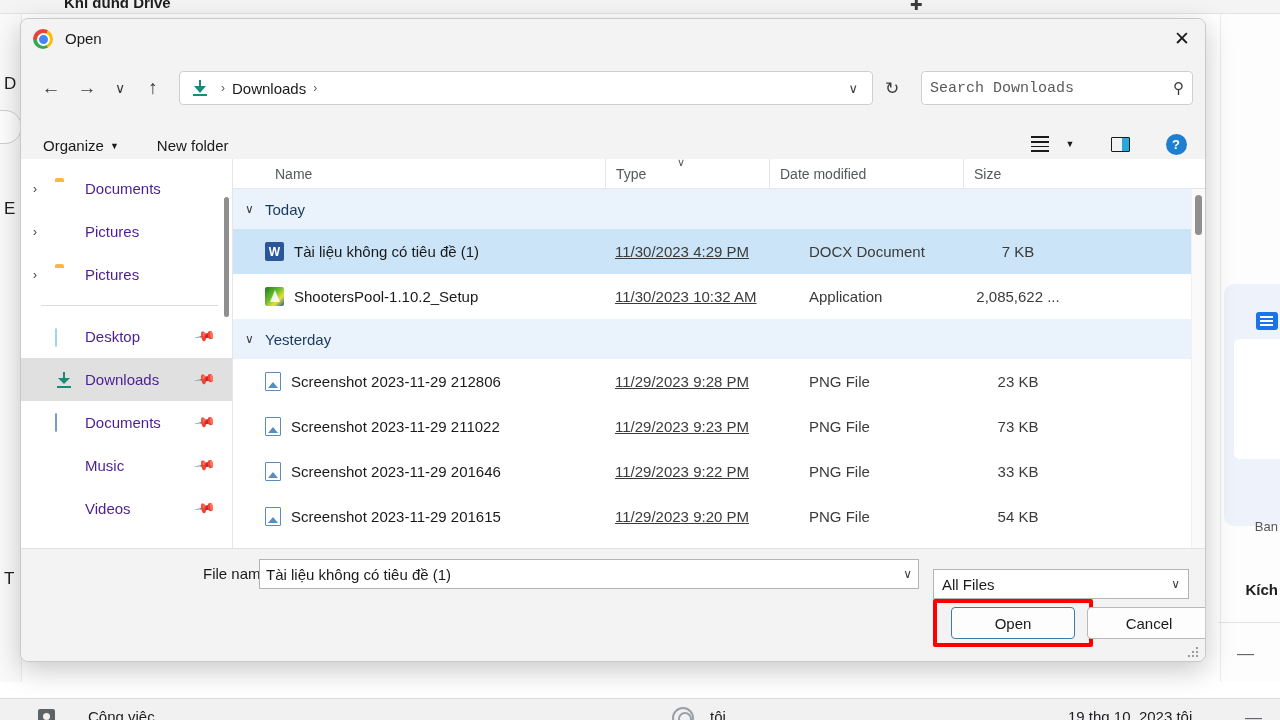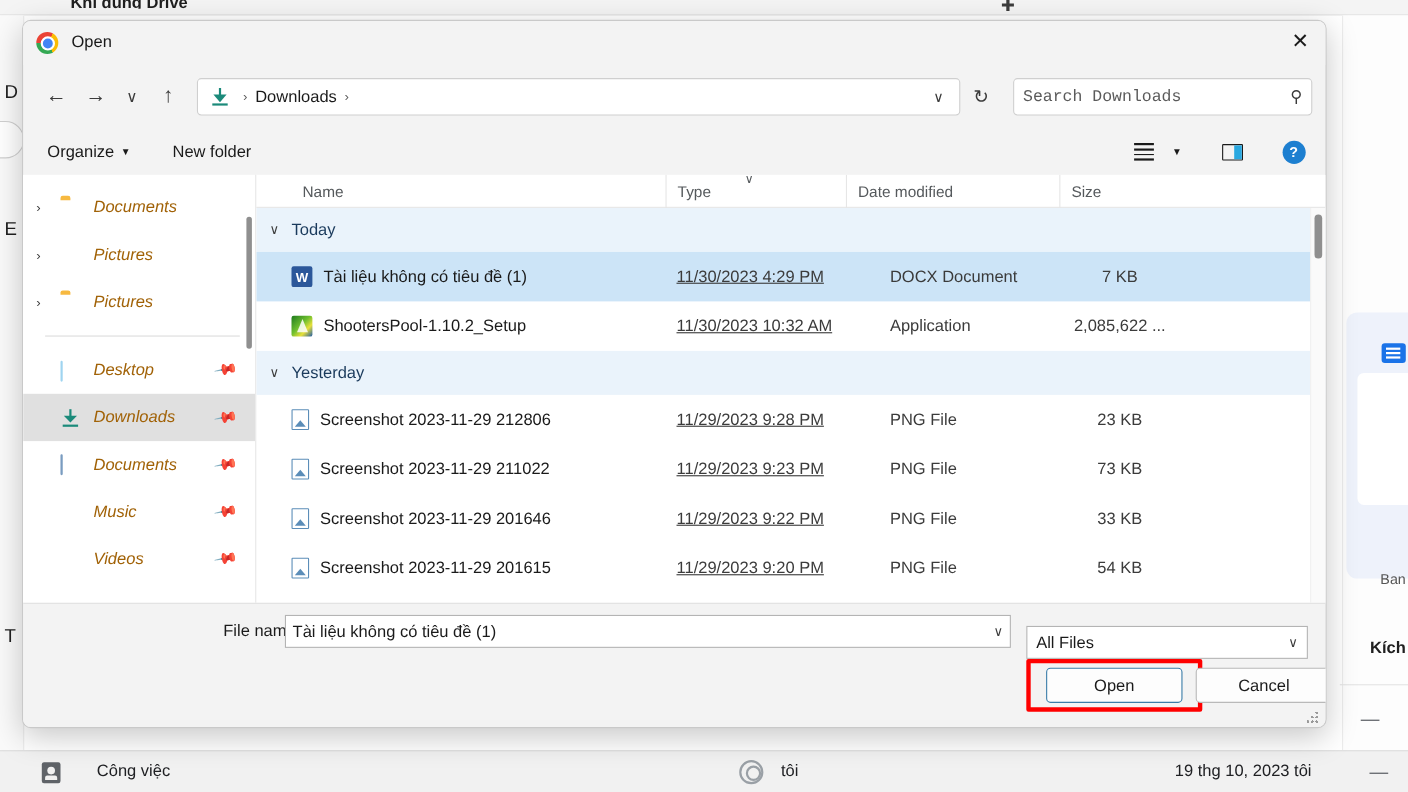--- a/index.html
+++ b/index.html
@@ -66,21 +66,21 @@
   }
   .bg-divider {
     position: absolute; right: 0; top: 608px; width: 62px;
     border-top: 1px solid #e4e4e4;
   }
   .bg-dash {
     position: absolute; right: 26px; top: 630px;
     font-size: 17px; color: #5f6368;
   }
   .bg-bottombar {
-    position: absolute; left: 0; bottom: 0; width: 1280px; height: 38px;
+    position: absolute; left: 0; bottom: 0; width: 1280px; height: 22px;
     background: #f1f1f1; border-top: 1px solid #dcdcdc; padding-left: 21px;
   }
   .bg-bottom-icon {
     position: absolute; left: 38px; top: 10px;
     width: 17px; height: 19px; background: #5f6368; border-radius: 2px;
   }
   .bg-bottom-icon::after {
     content: ""; position: absolute; left: 5px; top: 4px;
     width: 7px; height: 7px; border-radius: 50%;
     background: #f1f1f1;
@@ -206,21 +206,21 @@
     flex: 1; border: 0; outline: 0; font-size: 15px;
     color: #1a1a1a; background: transparent;
     font-family: Liberation Mono, monospace;
   }
   .searchbox input::placeholder { color: #5b5b5b; }
   .search-glyph { font-size: 15px; color: #3b3b3b; }
 
   
   .cmdbar {
     position: relative; height: 42px;
-    display: flex; align-items: center; padding: 0 12px;
+    display: flex; align-items: flex-end; padding: 0 12px;
   }
   .cmd-item {
     font-size: 15px; color: #1a1a1a;
     padding: 5px 10px; border-radius: 4px; cursor: default;
     display: flex; align-items: center; gap: 6px;
   }
   .caret-down { font-size: 9px; color: #1a1a1a; }
   .cmd-right { margin-left: auto; display: flex; align-items: center; gap: 2px; }
   .icon-btn {
     width: 34px; height: 30px;
@@ -254,21 +254,21 @@
   .side-row {
     height: 43px; display: flex; align-items: center;
     padding-left: 12px; position: relative; cursor: default;
   }
   .side-row.active { background: #e0e0e0; }
   .side-chevron {
     width: 22px; font-size: 12px; color: #3b3b3b; flex: 0 0 22px;
   }
   .side-spacer { width: 22px; flex: 0 0 22px; }
   .side-ico { width: 24px; flex: 0 0 24px; position: relative; height: 18px; }
-  .side-label { font-size: 15px; color: #a16207; margin-left: 6px; font-style: italic; }
+  .side-label { font-size: 15px; color: #4c1d95; margin-left: 6px; }
   .pin {
     position: absolute; right: 18px; top: 13px;
     font-size: 14px; color: #8a8a8a; transform: rotate(35deg);
   }
   .side-divider {
     margin: 9px 14px 9px 20px; border-top: 1px solid #dcdcdc;
   }
   
   .ic-folder {
     width: 19px; height: 15px; background: #f7b940; border-radius: 2px;

